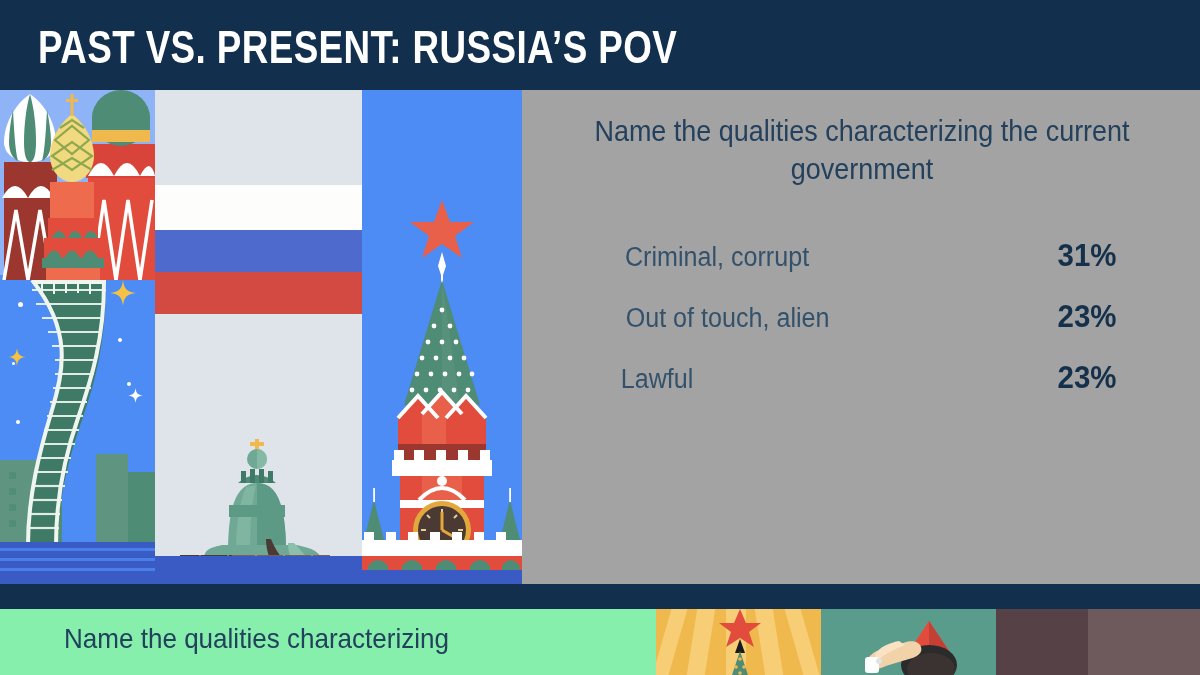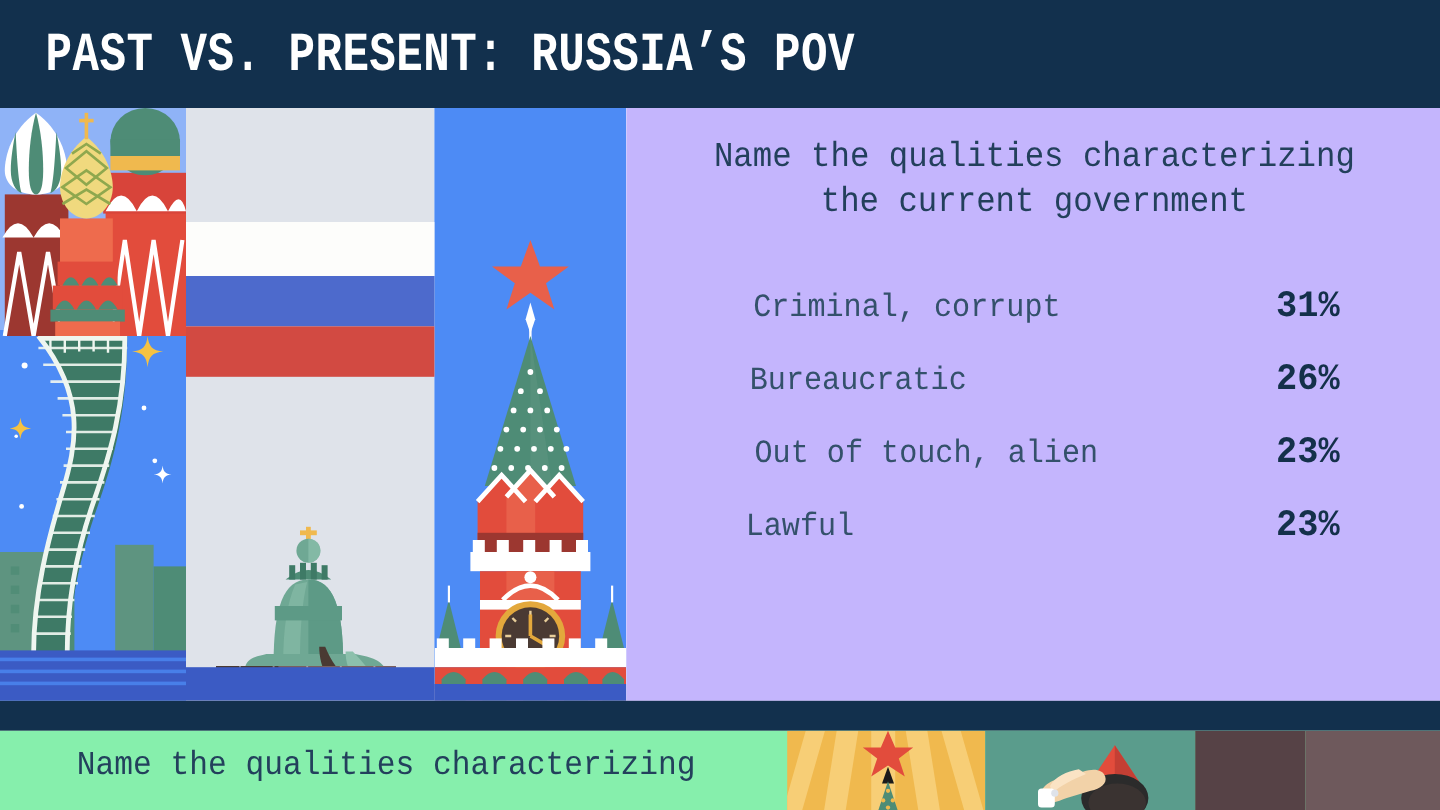--- a/index.html
+++ b/index.html
@@ -1,19 +1,19 @@
 <!DOCTYPE html>
 <html><head>
 <meta charset="utf-8">
 <style>
   * { margin:0; padding:0; box-sizing:border-box; }
   html,body { width:1200px; height:675px; overflow:hidden; background:#ffffff;
               font-family:"Liberation Sans", sans-serif; }
 
-  #slide { position:relative; width:1200px; height:675px; background:#ffffff;font-family:Liberation Mono, monospace; }
+  #slide { position:relative; width:1200px; height:675px; background:#ffffff; }
 
   
   #header {
     position:absolute; left:0; top:0; width:1200px; height:90px;
     background:#12304D;
   }
   #header-title {
     position:absolute; left:38px; top:20px;
     font-size:46px; font-weight:bold; color:#ffffff;
     letter-spacing:0.5px;
@@ -47,21 +47,21 @@
 
   
   #ground-left  { position:absolute; left:0;   top:452px; width:155px; height:42px; background:#3B5BC4; }
   #ground-mid   { position:absolute; left:155px;top:466px; width:207px; height:28px; background:#3B5BC4; }
   #ground-right { position:absolute; left:362px;top:480px; width:160px; height:14px; background:#3B5BC4; }
   .waveline { position:absolute; height:3px; background:#4D8BF5; opacity:.75; }
 
   
   #content {
     position:absolute; left:522px; top:90px; width:678px; height:494px;
-    background:#c4b5fd;
+    background:#a3a3a3;
   }
   #question {
     position:absolute; left:30px; top:22px; width:620px;
     text-align:center; font-size:29px; line-height:1.32;
     color:#23405C; font-weight:normal;
     transform:scaleX(0.93); transform-origin:center top;
   }
   #rows { position:absolute; left:96px; top:148px; width:500px; }
   .row {
     display:flex; align-items:baseline; justify-content:space-between;
@@ -374,24 +374,20 @@
 
   <div id="content">
     <div id="question">Name the qualities characterizing the current government</div>
 
     <div id="rows">
       <div class="row">
         <span class="row-label">Criminal, corrupt</span>
         <span class="row-value">31%</span>
       </div>
       <div class="row">
-        <span class="row-label">Bureaucratic</span>
-        <span class="row-value">26%</span>
-      </div>
-      <div class="row">
         <span class="row-label">Out of touch, alien</span>
         <span class="row-value">23%</span>
       </div>
       <div class="row">
         <span class="row-label">Lawful</span>
         <span class="row-value">23%</span>
       </div>
     </div>
   </div>
 

